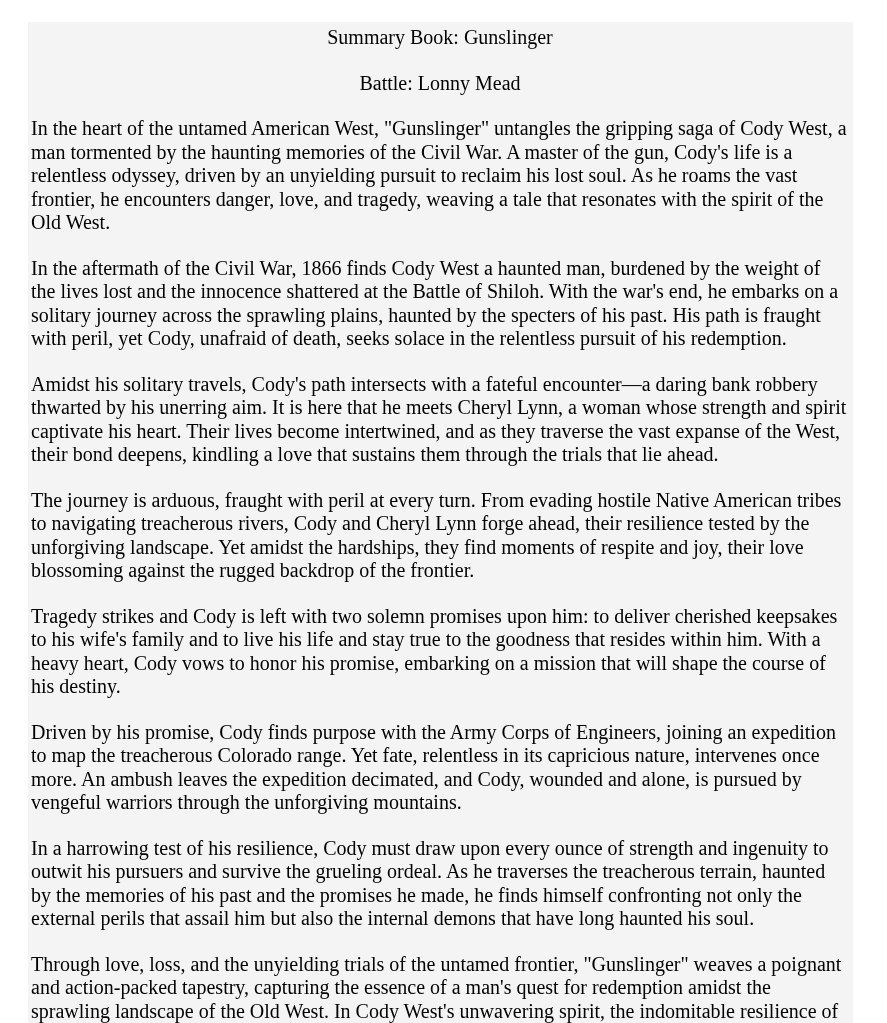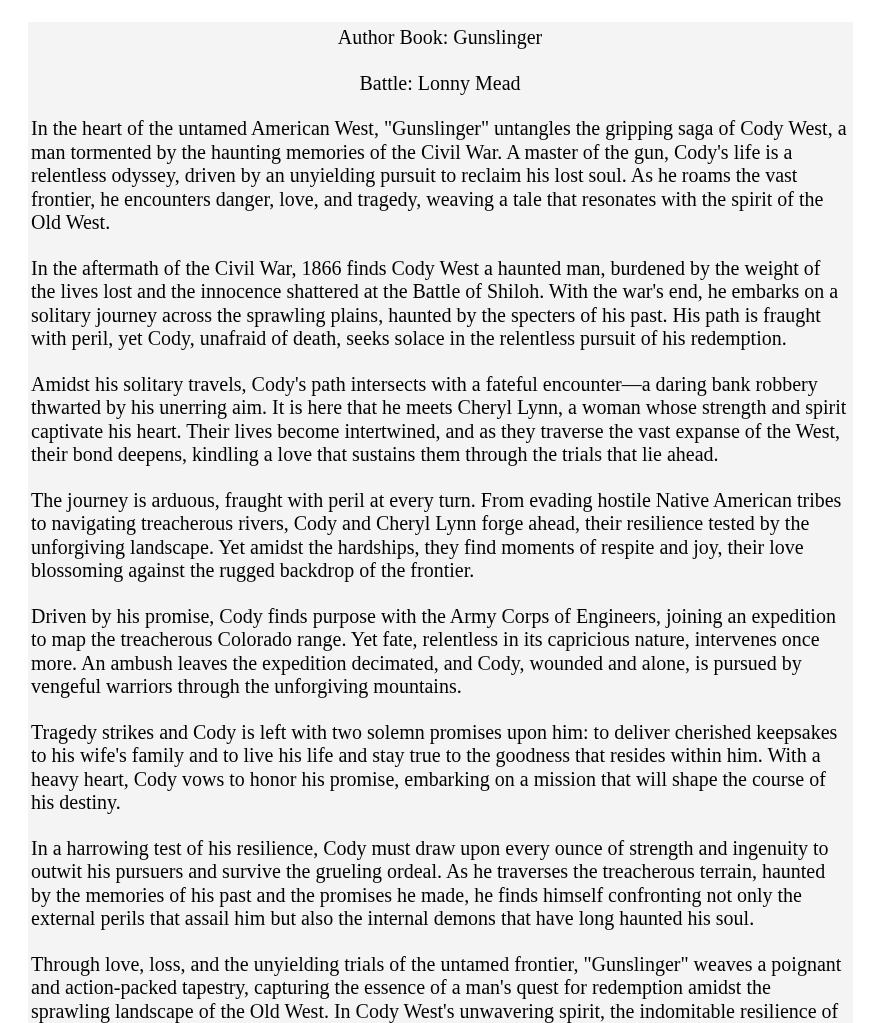--- a/index.html
+++ b/index.html
@@ -31,23 +31,23 @@
     text-align: left;
   }
   .para:last-child {
     margin-bottom: 0;
   }
 </style>
 </head>
 <body>
 
 <div class="page">
-  <div class="centered-line">Author Book: Gunslinger</div>
+  <div class="centered-line">Summary Book: Gunslinger</div>
   <div class="centered-line">Battle: Lonny Mead</div>
   <p class="para">In the heart of the untamed American West, "Gunslinger" untangles the gripping saga of Cody West, a man tormented by the haunting memories of the Civil War. A master of the gun, Cody's life is a relentless odyssey, driven by an unyielding pursuit to reclaim his lost soul. As he roams the vast frontier, he encounters danger, love, and tragedy, weaving a tale that resonates with the spirit of the Old West.</p>
   <p class="para">In the aftermath of the Civil War, 1866 finds Cody West a haunted man, burdened by the weight of the lives lost and the innocence shattered at the Battle of Shiloh. With the war's end, he embarks on a solitary journey across the sprawling plains, haunted by the specters of his past. His path is fraught with peril, yet Cody, unafraid of death, seeks solace in the relentless pursuit of his redemption.</p>
   <p class="para">Amidst his solitary travels, Cody's path intersects with a fateful encounter—a daring bank robbery thwarted by his unerring aim. It is here that he meets Cheryl Lynn, a woman whose strength and spirit captivate his heart. Their lives become intertwined, and as they traverse the vast expanse of the West, their bond deepens, kindling a love that sustains them through the trials that lie ahead.</p>
   <p class="para">The journey is arduous, fraught with peril at every turn. From evading hostile Native American tribes to navigating treacherous rivers, Cody and Cheryl Lynn forge ahead, their resilience tested by the unforgiving landscape. Yet amidst the hardships, they find moments of respite and joy, their love blossoming against the rugged backdrop of the frontier.</p>
+  <p class="para">Tragedy strikes and Cody is left with two solemn promises upon him: to deliver cherished keepsakes to his wife's family and to live his life and stay true to the goodness that resides within him. With a heavy heart, Cody vows to honor his promise, embarking on a mission that will shape the course of his destiny.</p>
   <p class="para">Driven by his promise, Cody finds purpose with the Army Corps of Engineers, joining an expedition to map the treacherous Colorado range. Yet fate, relentless in its capricious nature, intervenes once more. An ambush leaves the expedition decimated, and Cody, wounded and alone, is pursued by vengeful warriors through the unforgiving mountains.</p>
-  <p class="para">Tragedy strikes and Cody is left with two solemn promises upon him: to deliver cherished keepsakes to his wife's family and to live his life and stay true to the goodness that resides within him. With a heavy heart, Cody vows to honor his promise, embarking on a mission that will shape the course of his destiny.</p>
   <p class="para">In a harrowing test of his resilience, Cody must draw upon every ounce of strength and ingenuity to outwit his pursuers and survive the grueling ordeal. As he traverses the treacherous terrain, haunted by the memories of his past and the promises he made, he finds himself confronting not only the external perils that assail him but also the internal demons that have long haunted his soul.</p>
   <p class="para">Through love, loss, and the unyielding trials of the untamed frontier, "Gunslinger" weaves a poignant and action-packed tapestry, capturing the essence of a man's quest for redemption amidst the sprawling landscape of the Old West. In Cody West's unwavering spirit, the indomitable resilience of the human heart finds its voice, echoing across the windswept plains and rugged mountains of a bygone era.</p>
 </div>
 
 </body></html>

